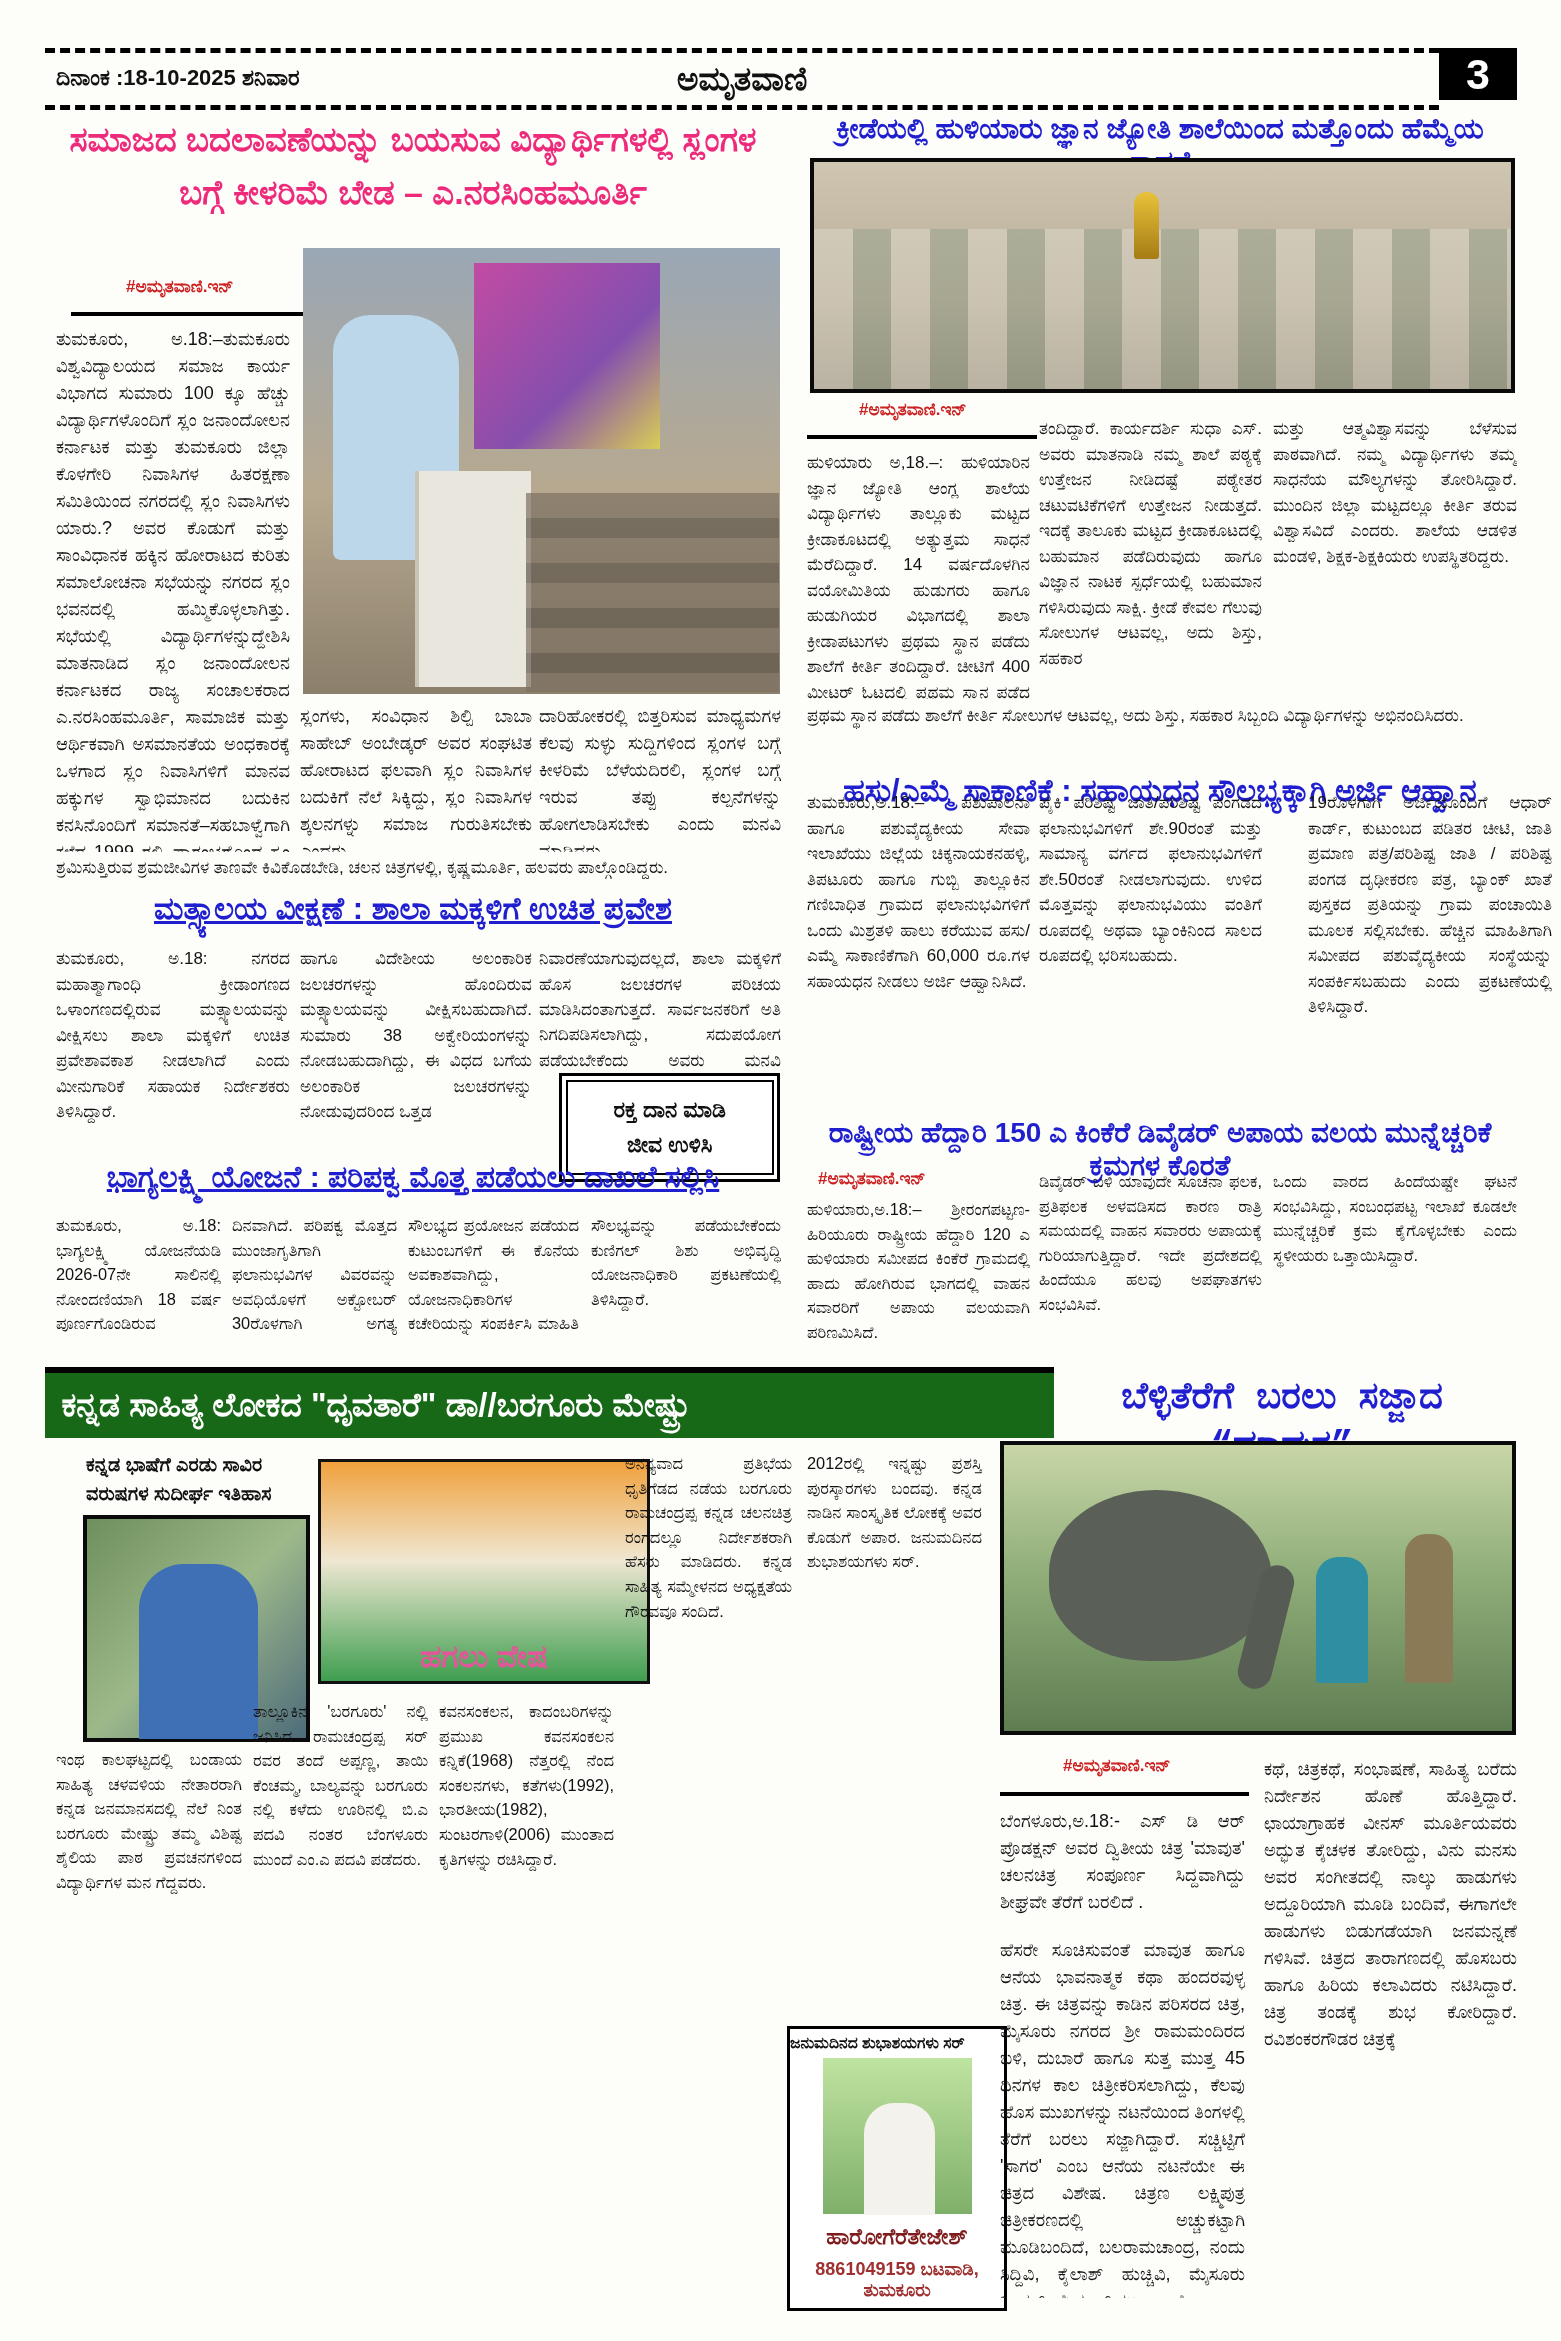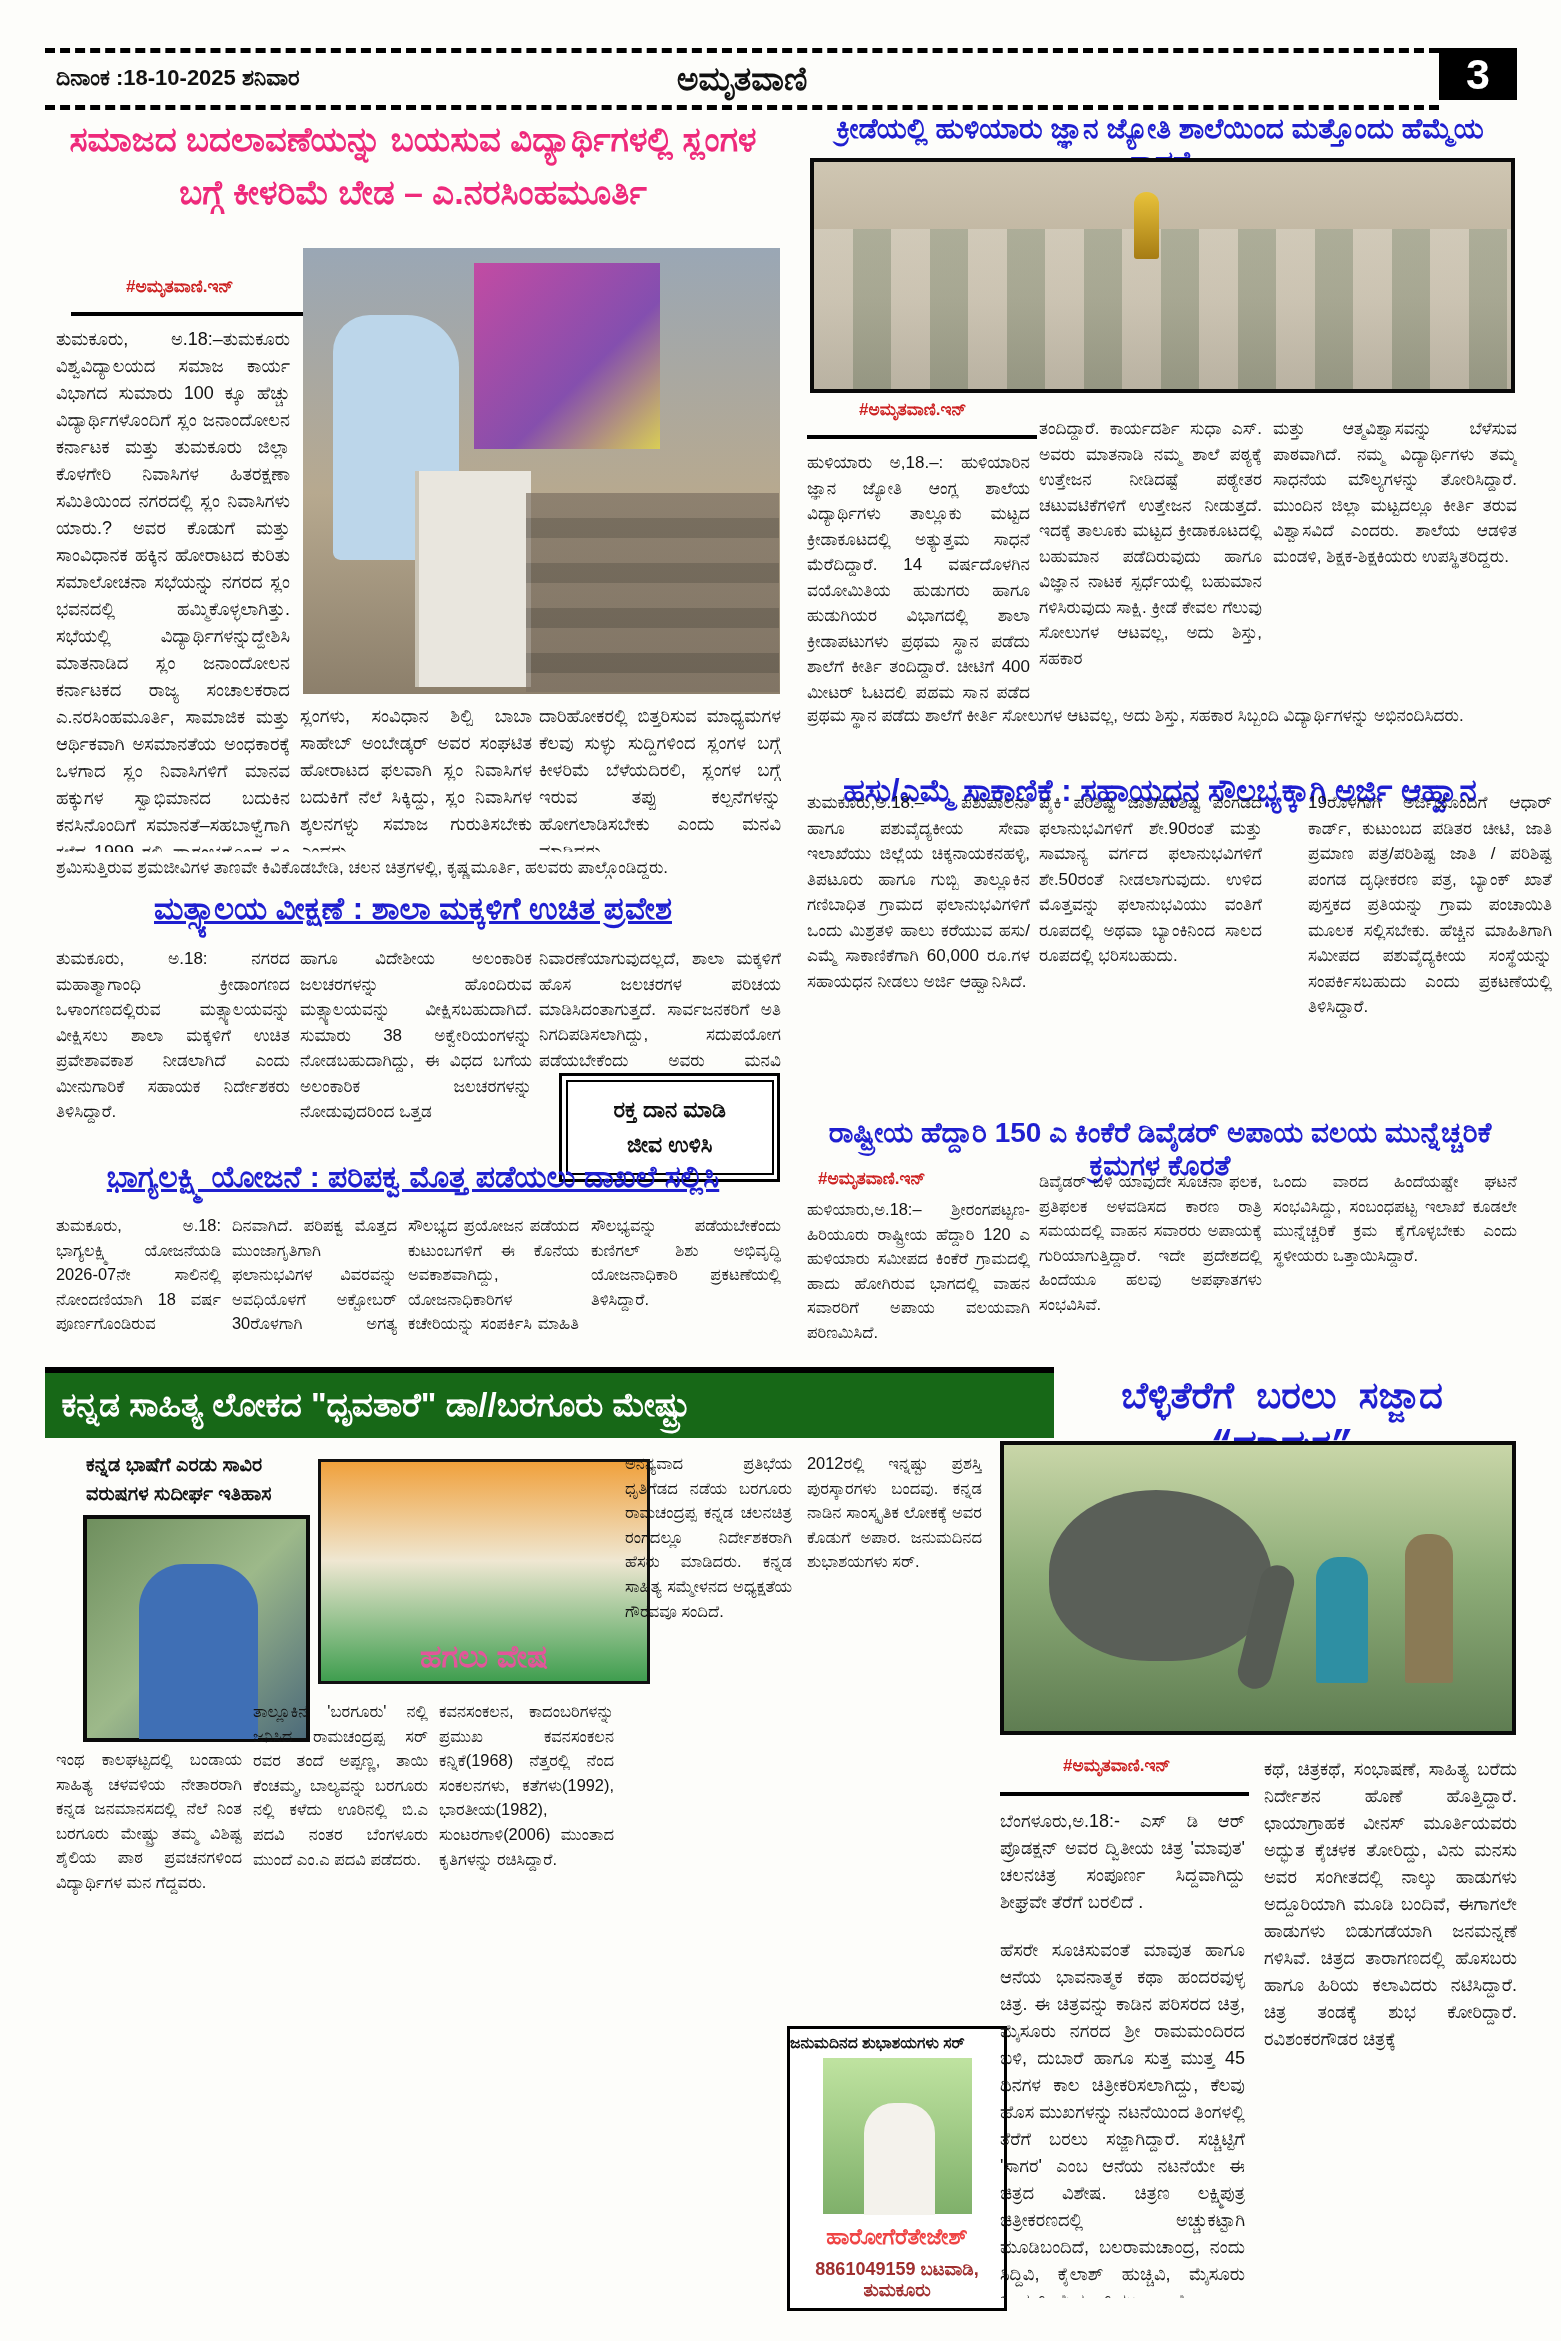--- a/index.html
+++ b/index.html
@@ -8,21 +8,21 @@
   .abs{position:absolute;}
   .body-text{font-size:17px;line-height:1.5;text-align:justify;overflow:hidden;}
   .headline-pink{color:#ee2a7b;font-weight:bold;font-size:34px;line-height:1.55;text-align:center;}
   .headline-blue{color:#1f1fd0;font-weight:bold;text-align:center;}
   .underlined{text-decoration:underline;}
   .tag{color:#cc2222;font-weight:bold;font-size:17px;}
   .rule{background:#000;height:3.7px;}
   .photo{background:#cfc6b2;}
   .photo-border{border:4.5px solid #0a0a0a;}
   .greenbar{background:#176817;color:#fff;font-weight:bold;font-size:33px;display:flex;align-items:center;padding-left:16.4px;border-top:6px solid #000;}
-  .caption-red{color:#ef4444;font-weight:bold;text-align:center;}
+  .caption-red{color:#7f1d1d;font-weight:bold;text-align:center;}
   .blood-outer{border:3.7px solid #000;padding:3.7px;background:#fff;}
   .blood-inner{border:2.2px solid #000;text-align:center;font-weight:bold;font-size:22px;line-height:1.6;padding:10.4px 4.5px;}
   .intro-italic{font-weight:bold;font-size:19.3px;line-height:1.5;}
   .header-bar{border-top:5.2px dashed #000;border-bottom:5.2px dashed #000;}
   .pagebox{background:#000;color:#fff;font-weight:bold;font-size:43px;display:flex;align-items:center;justify-content:center;}
 </style>
 </head>
 <body>
 
 <div id="page">

